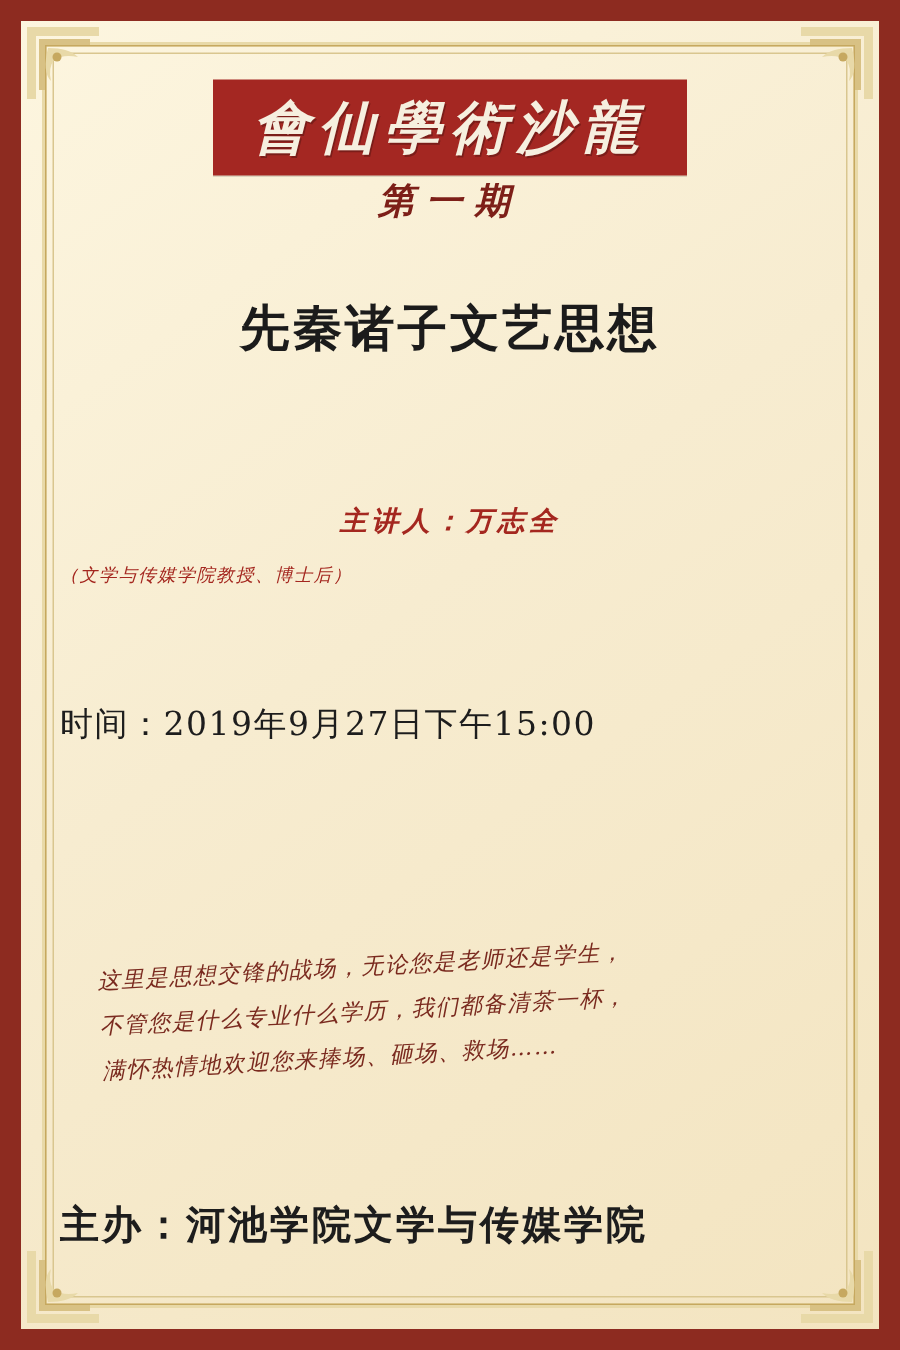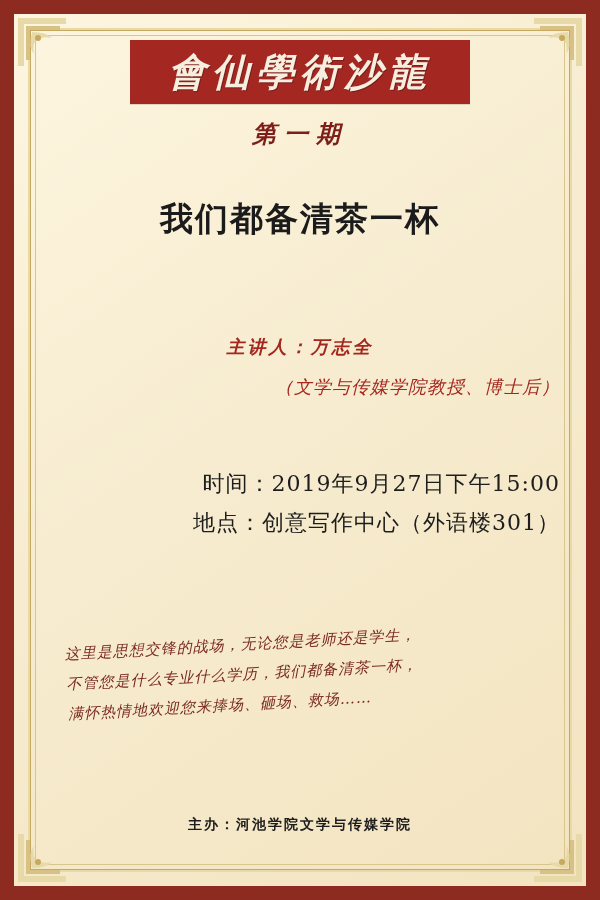--- a/index.html
+++ b/index.html
@@ -63,22 +63,22 @@
     right: 40px;
     top: 40px;
     bottom: 40px;
   }
 
   
   .plaque {
     position: absolute;
     left: 50%;
     transform: translateX(-50%);
-    top: 0px;
-    width: 340px;
+    top: 13px;
+    width: 316px;
     height: 64px;
     background: #a42722;
     display: flex;
     align-items: center;
     justify-content: center;
     box-shadow: 0 1px 0 rgba(0,0,0,0.12);
   }
   .plaque-text {
     color: #f6efdf;
     font-family: "DejaVu Serif", serif;
@@ -129,34 +129,34 @@
     font-weight: bold;
     font-style: italic;
     font-size: 18px;
     letter-spacing: 3px;
   }
   .speaker-sub {
     position: absolute;
     top: 335px;
     left: 0;
     right: 0;
-    text-align: right;
+    text-align: left;
     color: #a4271f;
     font-family: "DejaVu Serif", serif;
     font-style: italic;
-    font-size: 18px;
+    font-size: 12px;
     letter-spacing: 1px;
   }
 
   .info {
     position: absolute;
     top: 425px;
     left: 0;
     right: 0;
-    text-align: right;
+    text-align: left;
     color: #1d1d1d;
     font-family: "DejaVu Serif", serif;
     font-size: 22px;
     line-height: 1.75;
     letter-spacing: 1px;
   }
 
   .blurb {
     position: absolute;
     top: 600px;
@@ -173,25 +173,24 @@
     text-align: left;
     padding-left: 14px;
   }
   .blurb div { white-space: nowrap; }
 
   .organizer {
     position: absolute;
     bottom: 26px;
     left: 0;
     right: 0;
-    text-align: center;
     color: #1d1d1d;
     font-family: "DejaVu Serif", serif;
     font-weight: bold;
-    font-size: 14px;
+    font-size: 26px;
     letter-spacing: 2px;
   }
 </style>
 </head>
 <body>
 
 <div id="poster">
 
   <div class="frame-outer">
     <div class="frame-outer-inner"></div>
@@ -234,29 +233,28 @@
 
   <div class="content">
 
     <div class="plaque">
       <div class="plaque-text">會仙學術沙龍</div>
     </div>
 
     <div class="issue">第一期</div>
 
     <div class="main-title">
-      <div>我们都备清茶一杯</div>
+      <div>先秦诸子文艺思想</div>
     </div>
 
     <div class="speaker">主讲人：万志全</div>
     <div class="speaker-sub">（文学与传媒学院教授、博士后）</div>
 
     <div class="info">
       <div>时间：2019年9月27日下午15:00</div>
-      <div>地点：创意写作中心（外语楼301）</div>
     </div>
 
     <div class="blurb">
       <div>这里是思想交锋的战场，无论您是老师还是学生，</div>
       <div>不管您是什么专业什么学历，我们都备清茶一杯，</div>
       <div>满怀热情地欢迎您来捧场、砸场、救场……</div>
     </div>
 
     <div class="organizer">主办：河池学院文学与传媒学院</div>
 

